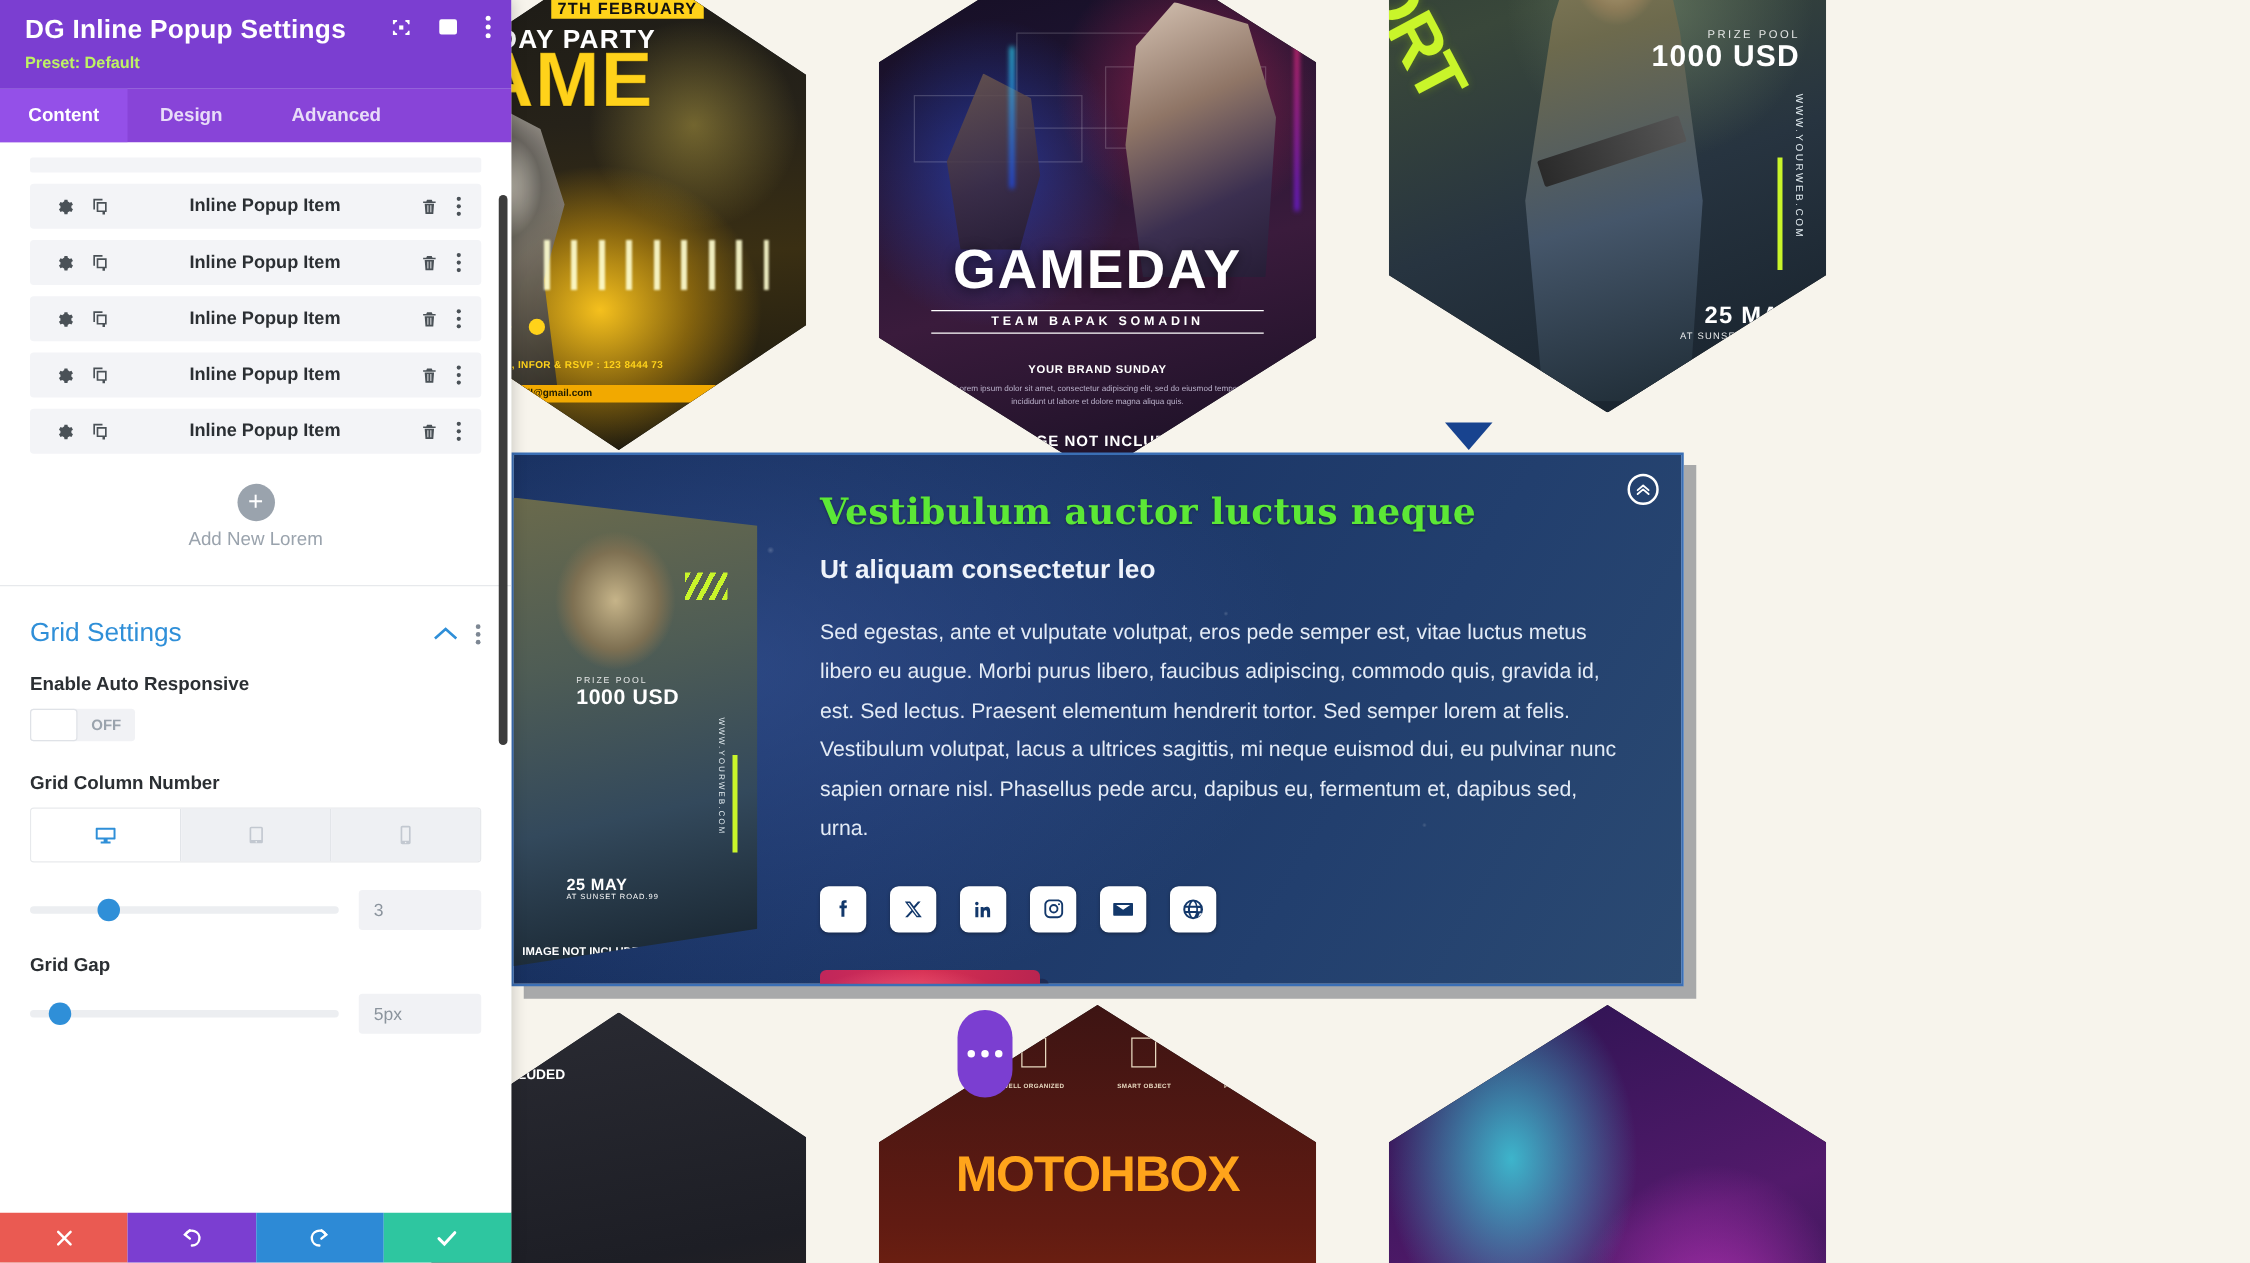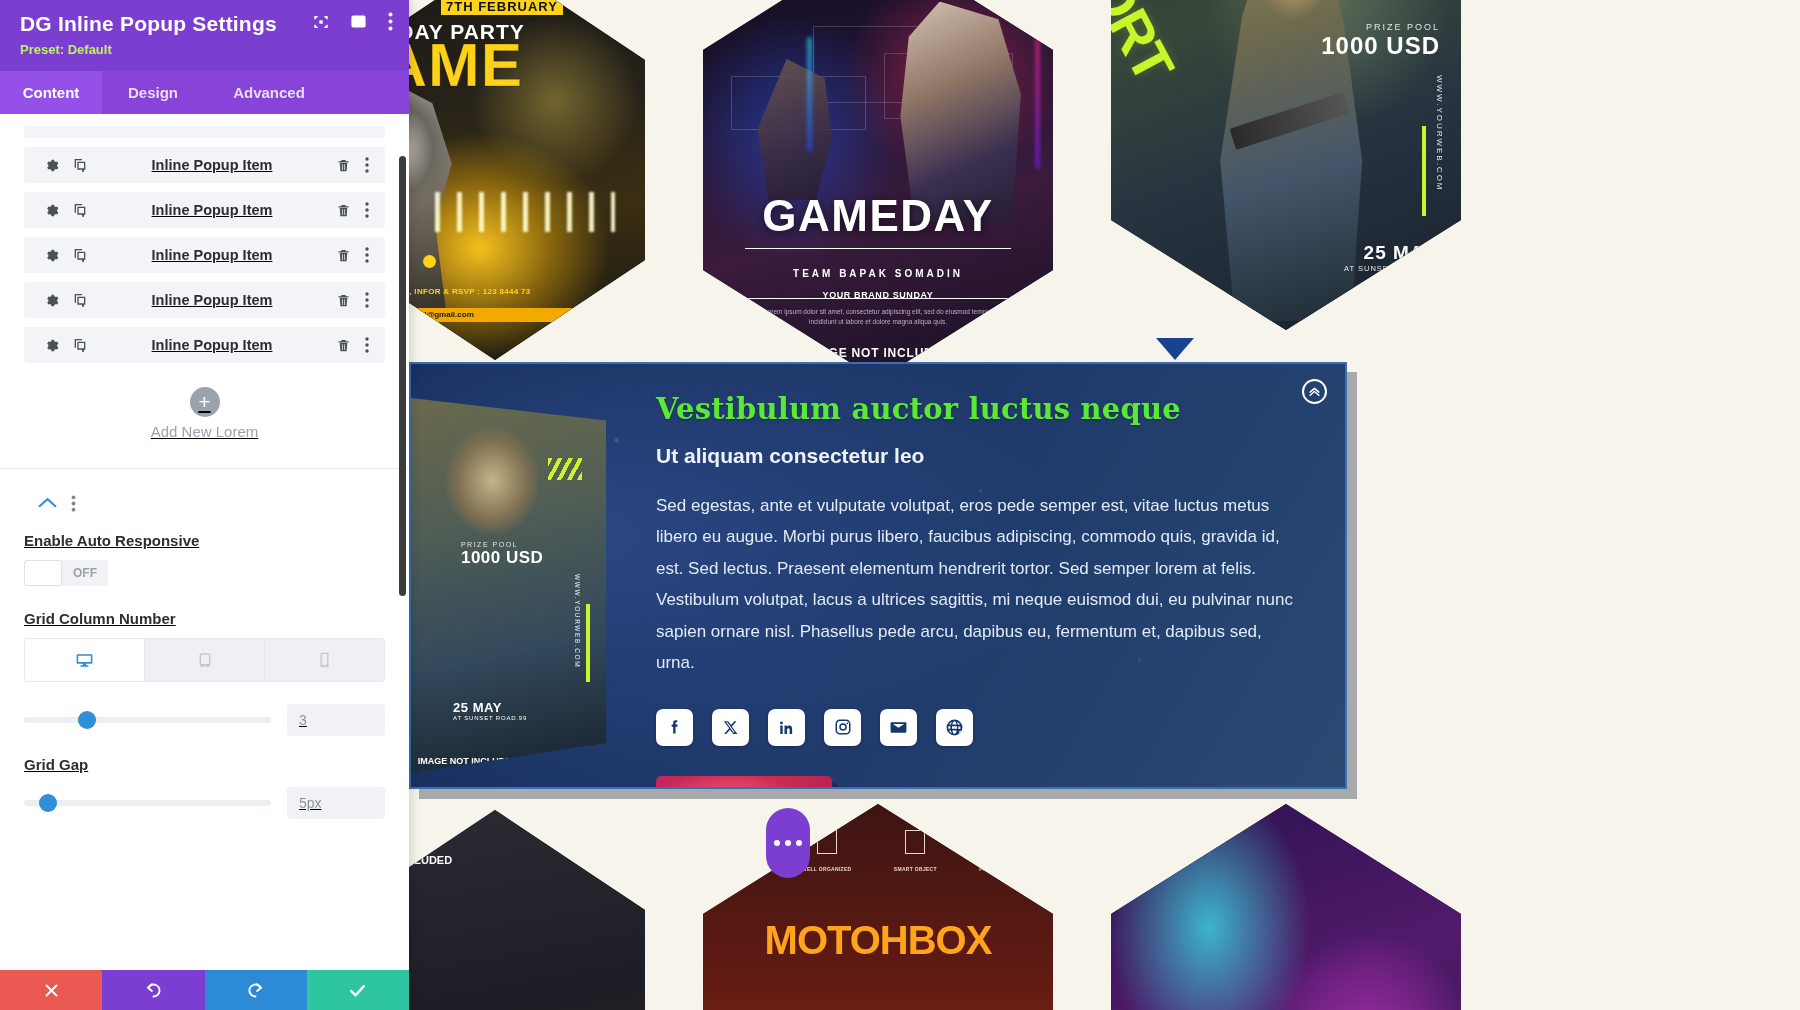--- a/index.html
+++ b/index.html
@@ -86,21 +86,21 @@
   .gd-frames { position:absolute; inset:16% 8% 40% 8%; }
   .gd-frames i { position:absolute; border:1px solid rgba(255,255,255,.18); }
   .gd-title {
     position:absolute; left:0; right:0; top:57%;
     text-align:center; color:#fff; font-size:44px; font-weight:bold;
     letter-spacing:1.5px; text-shadow:0 2px 10px rgba(0,0,0,.6);
   }
   .gd-sub {
     position:absolute; left:12%; right:12%; top:70%;
     text-align:center; color:#fff; font-size:10px; letter-spacing:3px;
-    border-top:1.5px solid #fff; border-bottom:1.5px solid #fff; padding:19px 0; font-weight:bold;
+    border-top:1.5px solid #fff; border-bottom:1.5px solid #fff; padding:3px 0; font-weight:bold;
   }
   .gd-brand { position:absolute; left:14%; right:14%; top:79.5%; text-align:center; color:#fff;
               font-size:9px; font-weight:bold; letter-spacing:.6px;}
   .gd-lorem { position:absolute; left:14%; right:14%; top:83.5%; text-align:center; color:#b9b0c9;
               font-size:6.5px; line-height:1.5;}
   .gd-note { position:absolute; left:0; right:0; bottom:4.5%; text-align:center; color:#fff;
              font-size:12px; font-weight:bold; letter-spacing:.8px;}
 
   
   .p-esport {
@@ -257,21 +257,21 @@
   #sb-tabs { display:flex; background:#8844d8; }
   .sb-tab {
     padding:13px 0; color:#e8dcf8; font-size:15px; font-weight:bold; cursor:pointer;
     text-align:center;
   }
   .sb-tab.active { background:#9450e8; color:#fff; }
   #tab-content { width:102px; }
   #tab-design  { width:102px; }
   #tab-advanced{ width:130px; }
 
-  #sb-scroll { flex:1; overflow:hidden; position:relative; background:#fff;text-decoration:underline; }
+  #sb-scroll { flex:1; overflow:hidden; position:relative; background:#fff; }
   #sb-scroll-track { position:absolute; right:3px; top:42px; width:7px; height:440px;
                      background:#3c3c3c; border-radius:4px; }
   #sb-partial { height:12px; margin:0 24px; background:#f3f4f7; border-radius:2px; }
 
   .item-row {
     margin:9px 24px 0; height:36px; background:#f3f4f7; border-radius:3px;
     display:flex; align-items:center; cursor:pointer;
   }
   .item-row .ic { padding:0 6px; display:flex; align-items:center; cursor:pointer; }
   .item-row .ic svg { fill:#4a5157; }
@@ -676,20 +676,21 @@
     </div>
 
     <div id="add-new">
       <div class="circ">+</div>
       <div class="txt">Add New Lorem</div>
     </div>
 
     <div id="sb-divider"></div>
 
     <div class="sec-head">
+      <h3>Grid Settings</h3>
       <span>
         <svg width="19" height="13" viewBox="0 0 20 13">
             <polyline points="1,10 10,2 19,10"></polyline>
           </svg>
       </span>
       <span class="dots">
         <svg width="5" height="17" viewBox="0 0 5 17">
             <circle cx="2.5" cy="2.3" r="1.9"></circle>
             <circle cx="2.5" cy="8.5" r="1.9"></circle>
             <circle cx="2.5" cy="14.7" r="1.9"></circle>

